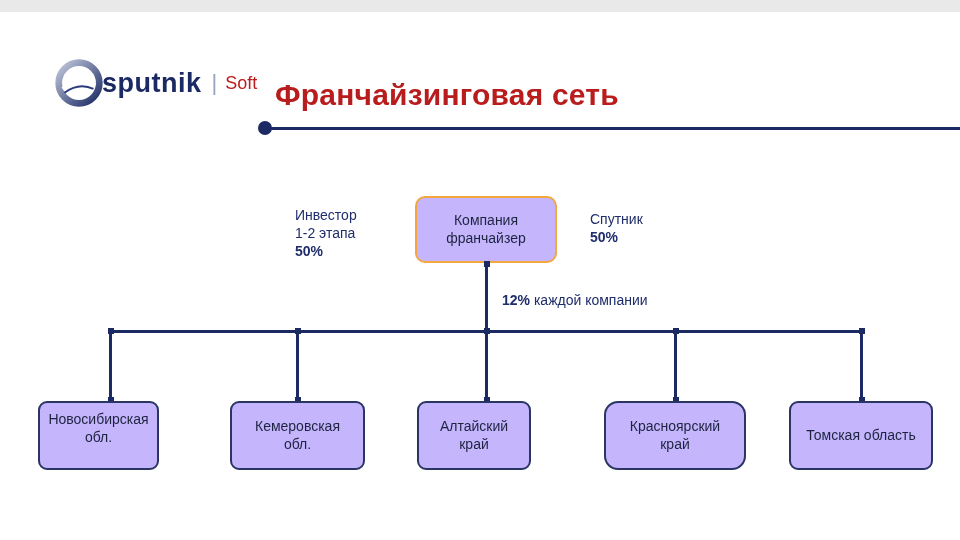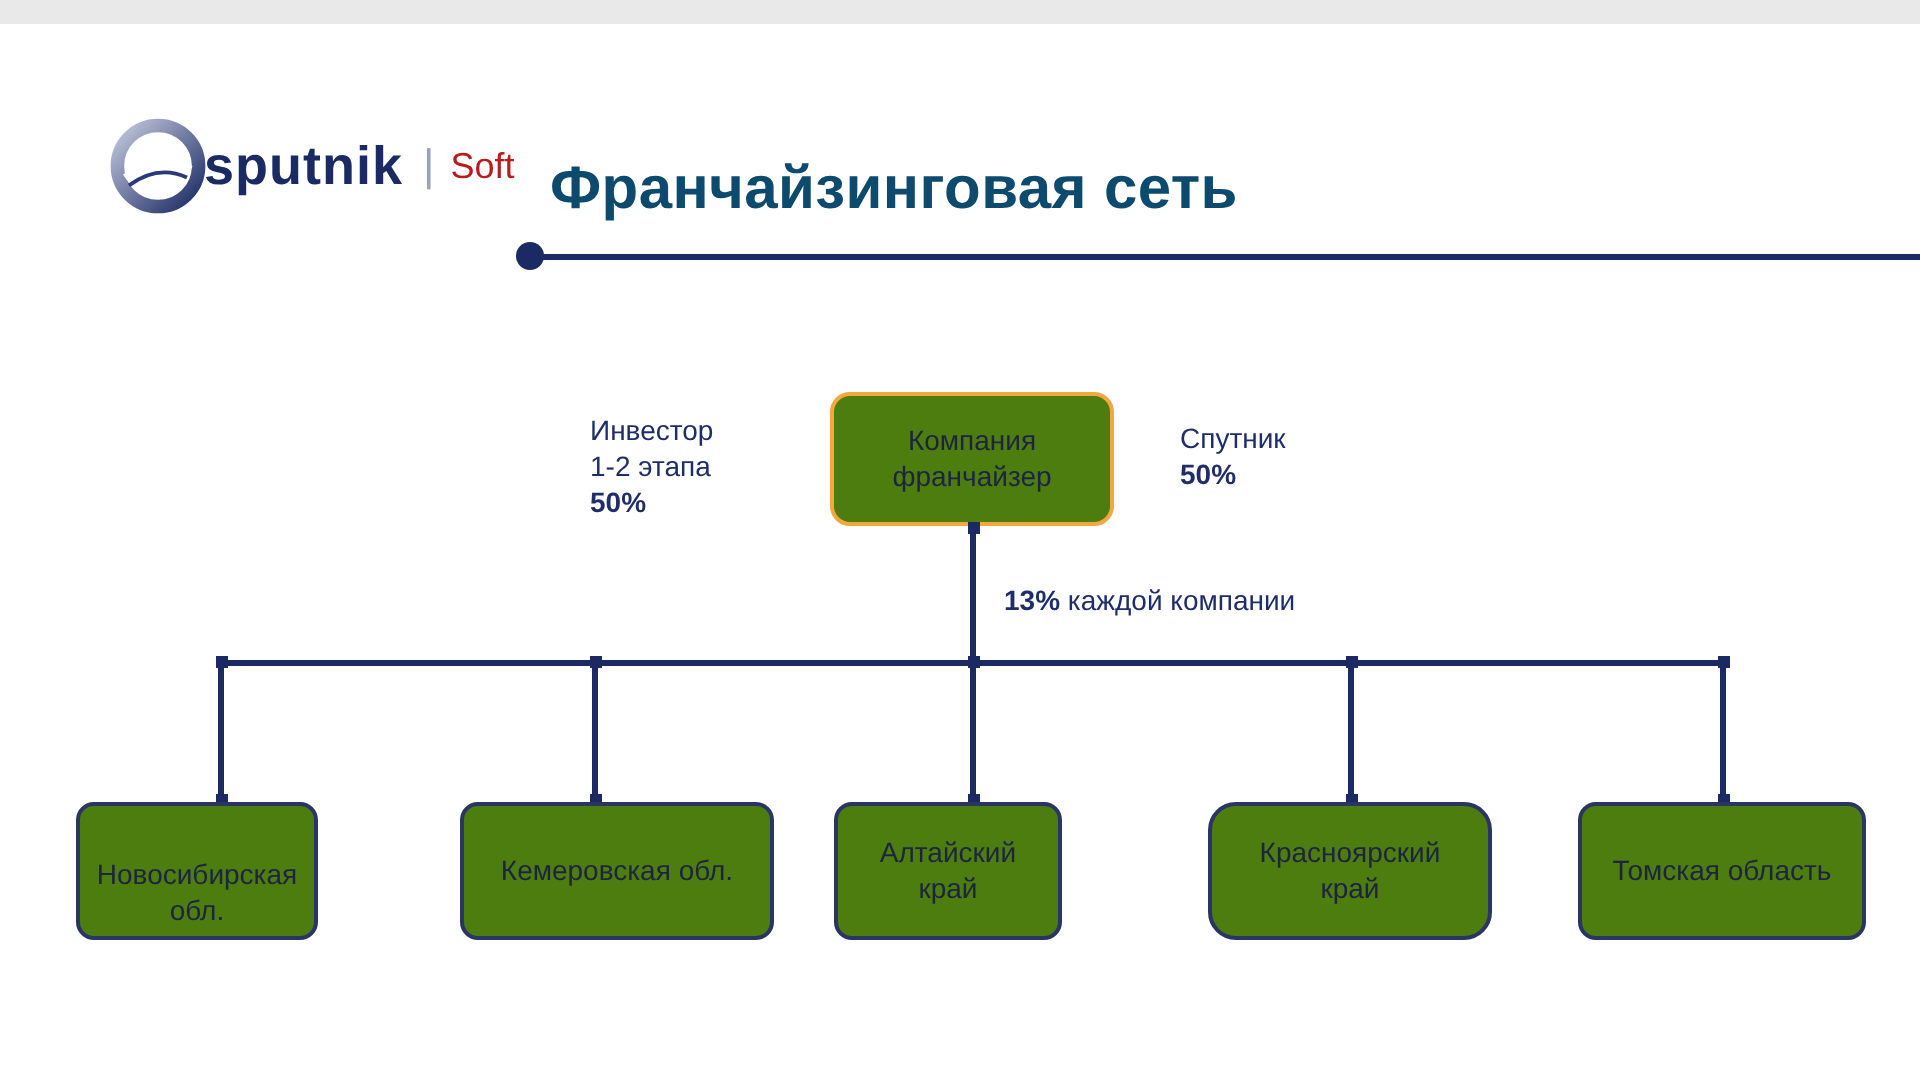--- a/index.html
+++ b/index.html
@@ -9,46 +9,46 @@
     margin:12px auto;
   }
   
   .logo{position:absolute;left:50px;top:42px;display:flex;align-items:center;}
   .logo-globe{width:58px;height:58px;display:block;}
   .logo-text{font-size:27px;font-weight:bold;color:#1b2a63;margin-left:-6px;letter-spacing:.5px;}
   .logo-sep{font-size:22px;color:#9aa2c0;margin:0 8px 0 10px;font-weight:300;}
   .logo-soft{font-size:18px;color:#b91c1c;}
   .title{
     position:absolute;left:275px;top:66px;font-size:30px;font-weight:bold;
-    color:#0c4a6e;letter-spacing:.2px;
+    color:#b91c1c;letter-spacing:.2px;
   }
   .rule{position:absolute;left:264px;top:115px;width:696px;height:3px;background:#1b2a63;}
   .rule-dot{position:absolute;left:258px;top:109px;width:14px;height:14px;border-radius:50%;background:#1b2a63;}
 
   
   .node{
-    position:absolute;background:#4d7c0f;border:2px solid #2a3563;border-radius:9px;
+    position:absolute;background:#c4b5fd;border:2px solid #2a3563;border-radius:9px;
     display:flex;align-items:center;justify-content:center;text-align:center;
-    font-size:14px;color:#1e2440;line-height:1.25;padding:4px 8px;box-sizing:border-box;
+    font-size:14px;color:#1e2440;line-height:1.25;padding:22px 8px;box-sizing:border-box;
   }
   .node-root{
     left:415px;top:184px;width:142px;height:67px;border:2px solid #f3a73f;border-radius:10px;
   }
   .line{position:absolute;background:#1b2a63;}
   .jdot{position:absolute;width:6px;height:6px;background:#1b2a63;}
   .note{
     position:absolute;font-size:14px;color:#1f2d6b;line-height:1.3;
   }
   .b{font-weight:bold;}
   .edge-label{
     position:absolute;left:502px;top:280px;font-size:14px;color:#1f2d6b;white-space:nowrap;
   }
   .child{top:389px;height:69px;}
   .child-0{left:38px;width:121px;align-items:flex-end;}
-  .child-1{left:230px;width:157px;}
+  .child-1{left:230px;width:135px;}
   .child-2{left:417px;width:114px;}
   .child-3{left:604px;width:142px;border-radius:14px;}
   .child-4{left:789px;width:144px;justify-content:center;}
 </style>
 </head>
 <body>
 
 <div class="slide">
 
   <div class="logo">
@@ -82,21 +82,21 @@
     <div class="b">50%</div>
   </div>
 
   <div class="note" style="left:590px;top:198px;width:74px;">
     <div>Спутник</div>
     <div class="b">50%</div>
   </div>
 
   <div class="line" style="left:485px;top:251px;width:3px;height:69px;"></div>
   <div class="edge-label">
-    <span class="b">13%</span><span> каждой компании</span>
+    <span class="b">12%</span><span> каждой компании</span>
   </div>
 
   <div class="line" style="left:109px;top:318px;width:754px;height:3px;"></div>
 
   <div class="line" style="left:109px;top:318px;width:3px;height:72px;"></div>
   <div class="line" style="left:296px;top:318px;width:3px;height:72px;"></div>
   <div class="line" style="left:485px;top:318px;width:3px;height:72px;"></div>
   <div class="line" style="left:674px;top:318px;width:3px;height:72px;"></div>
   <div class="line" style="left:860px;top:318px;width:3px;height:72px;"></div>
 

